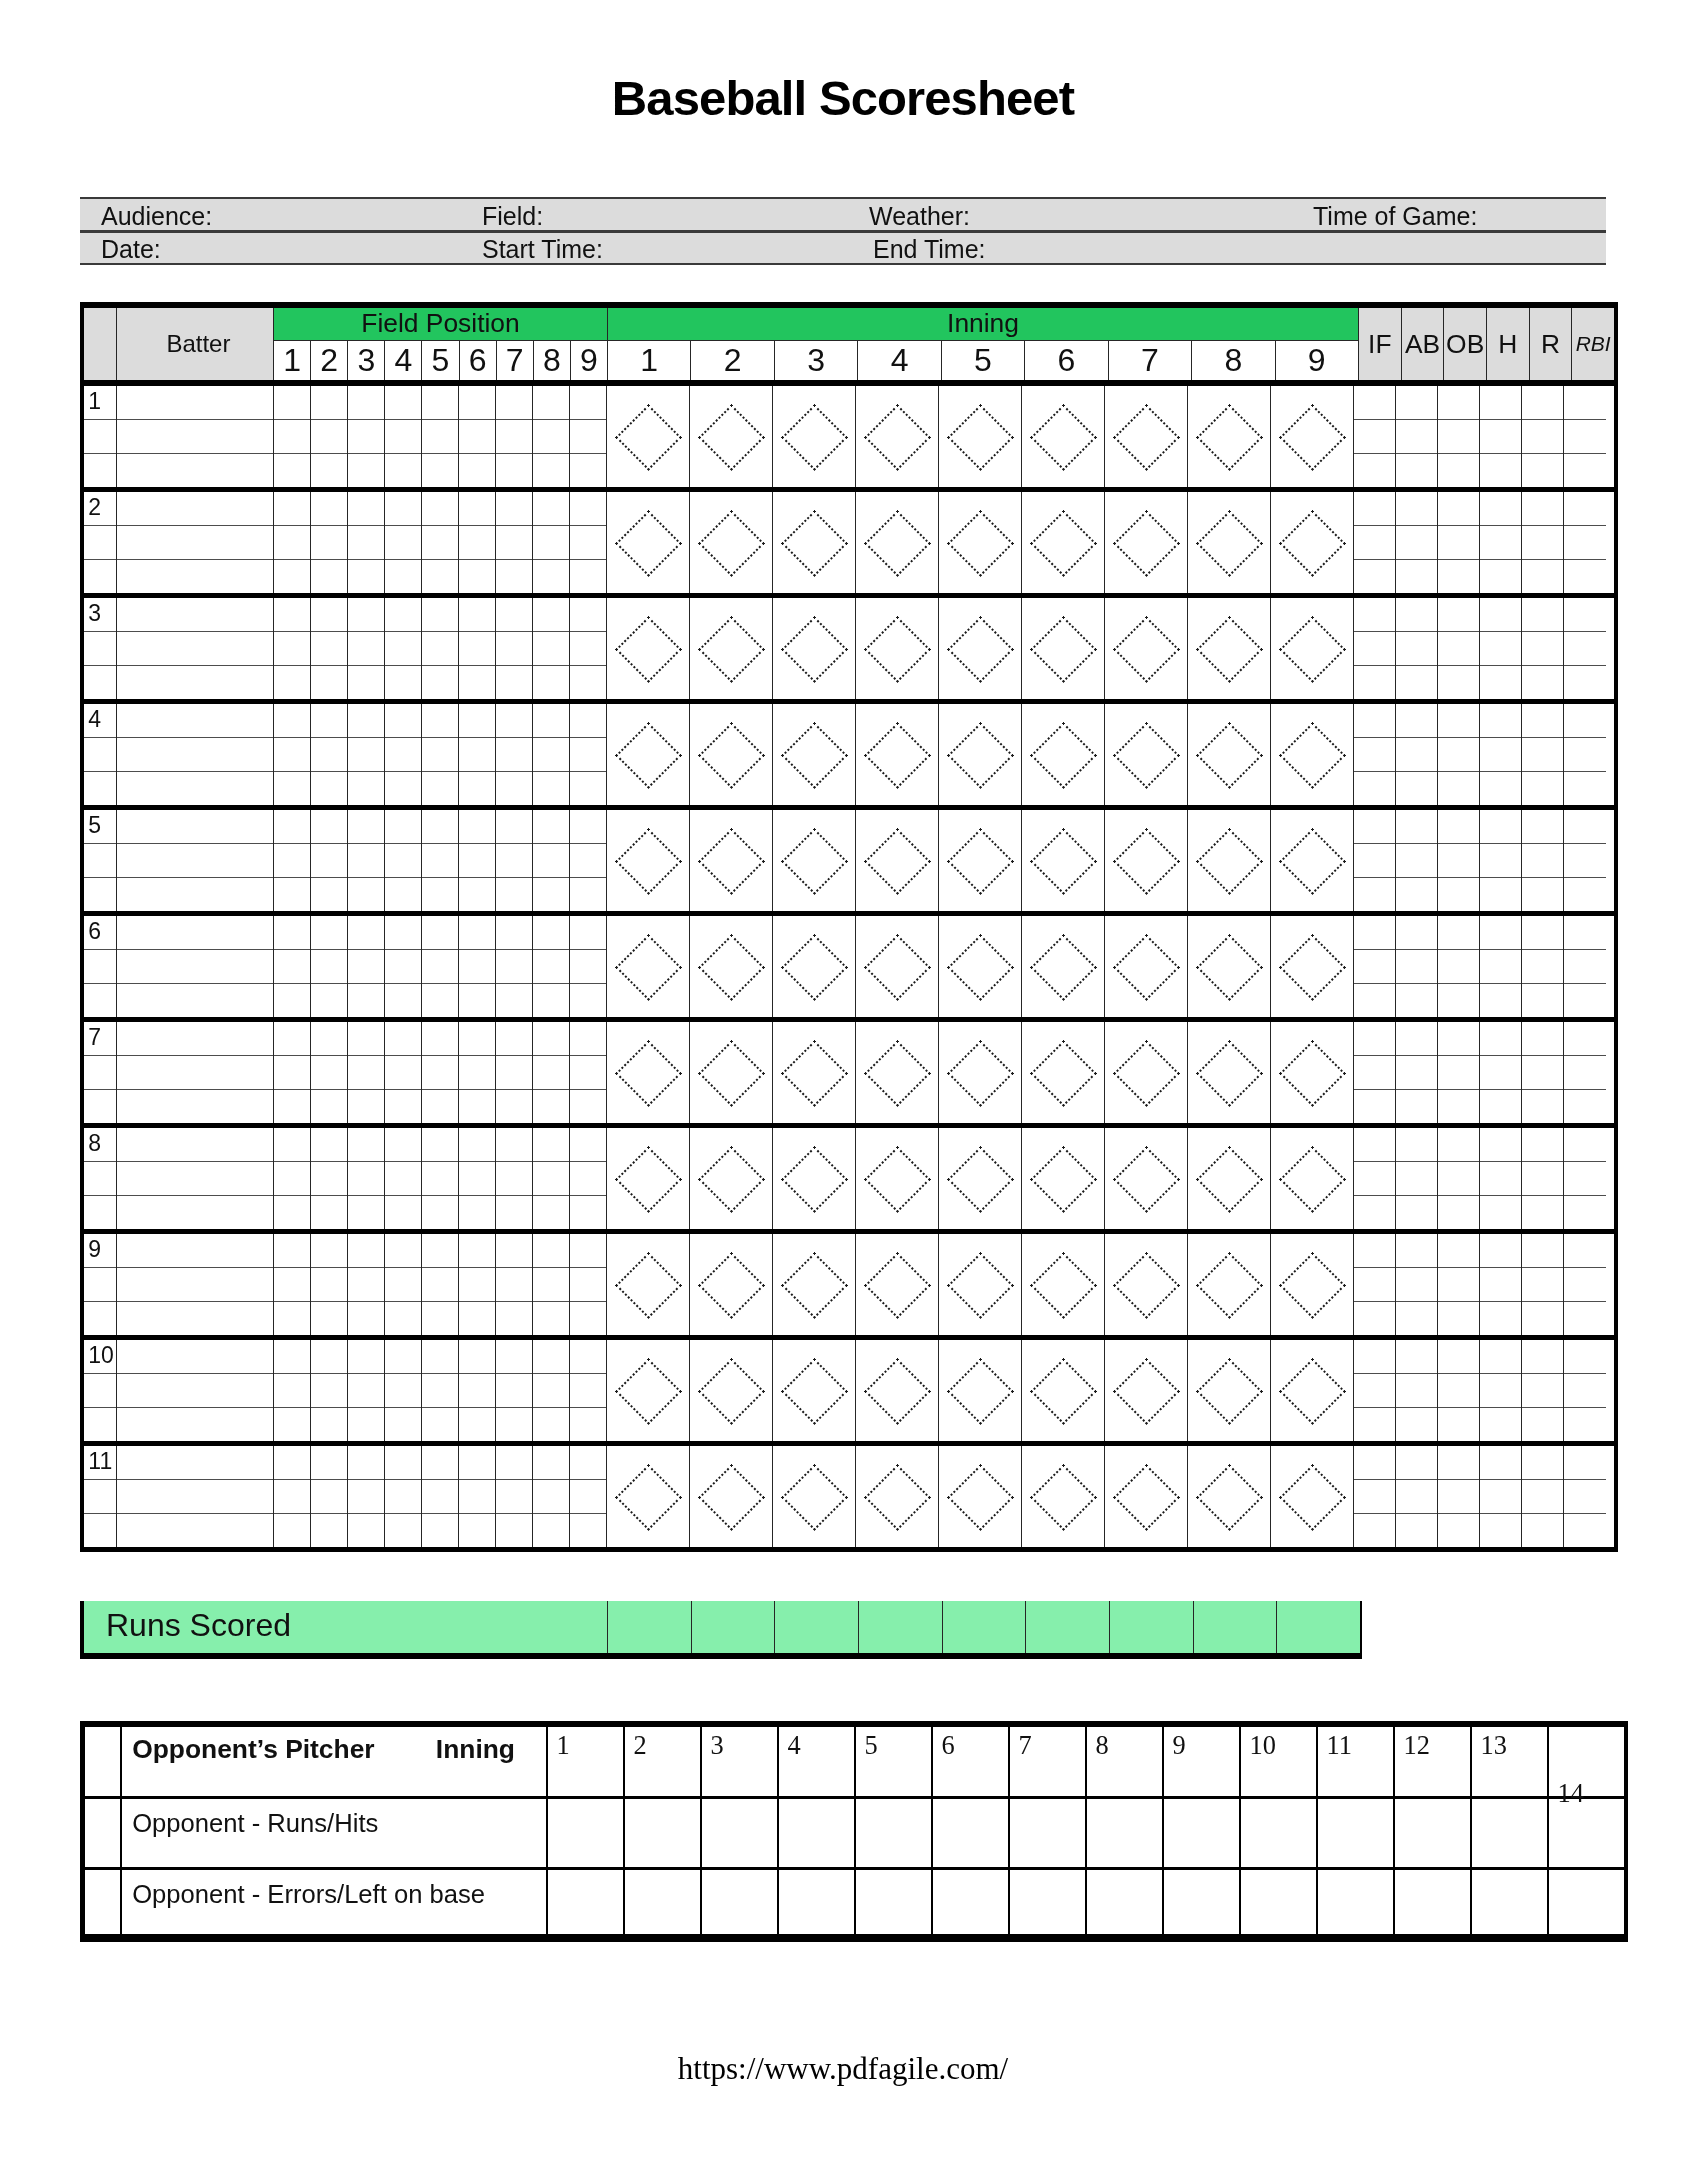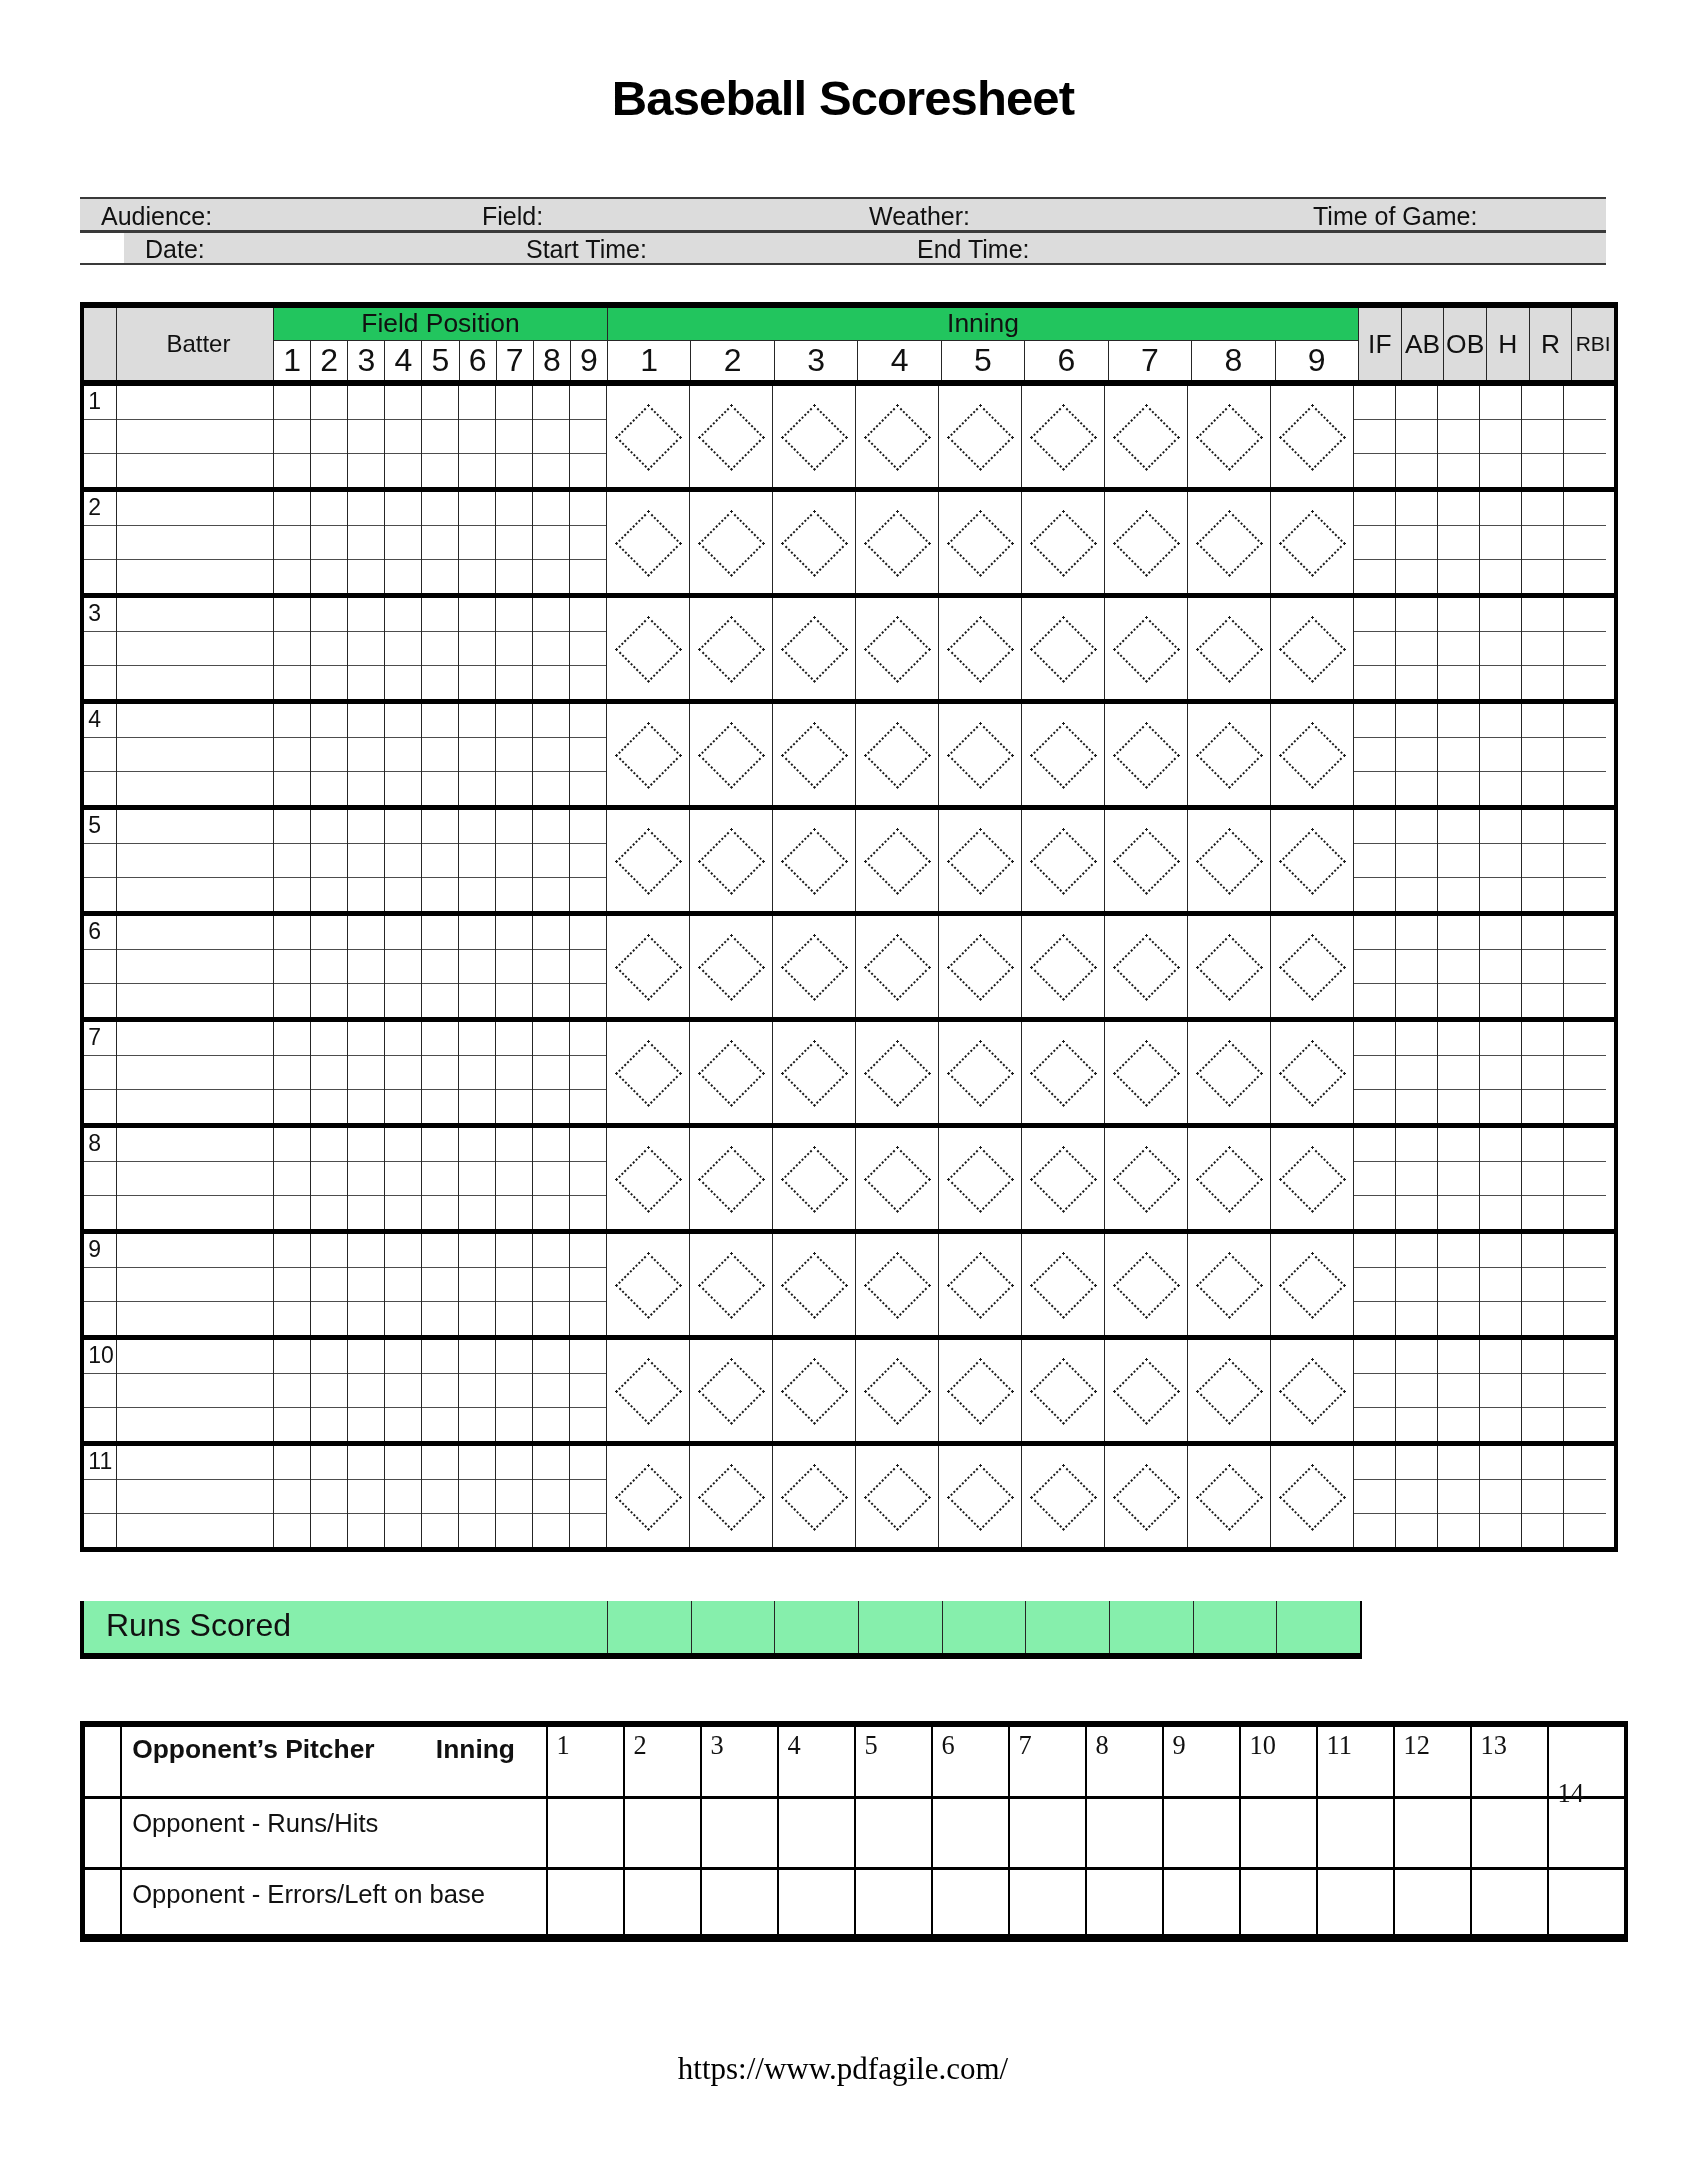--- a/index.html
+++ b/index.html
@@ -7,21 +7,21 @@
               font-family:"Liberation Sans", sans-serif; color:#111; }
 
   
   .page-title { position:absolute; top:70px; left:0; width:100%; text-align:center;
                 font-size:49px; font-weight:bold; letter-spacing:-0.9px; color:#000; }
 
   
   .info-bar { position:absolute; left:80px; top:197px; width:1526px;
               border-top:2.6px solid #3a3a3a; border-bottom:2.6px solid #3a3a3a; }
   .info-row { height:31px; background:#dcdcdc; position:relative; }
-  .info-row.r2 { height:30px;margin-left:44px; }
+  .info-row.r2 { height:30px; }
   .info-divider { height:2.6px; background:#3a3a3a; }
   .ilabel { position:absolute; top:2.6px; font-size:25px; }
 
   
   .main-table { position:absolute; left:80px; top:302px; width:1538px;
                 border:solid #000; border-width:6.8px 4.3px 0 4.3px; background:#fff; }
 
   .thead { display:flex; height:78px; border-bottom:6px solid #000; }
   .h-cell { background:#dcdcdc; border-right:1.7px solid #262626; }
   .h-num    { width:33px; }
@@ -31,21 +31,21 @@
   .h-inning { width:751px; }
   .h-group-label { height:40px; line-height:31px; text-align:center; background:#22c55e;
                    border-bottom:1.7px solid #262626; font-size:26.4px; }
   .h-group-nums { flex:1; display:flex; background:#fff; }
   .h-numcell { flex:1; border-right:1.7px solid #262626; text-align:center;
                font-size:32px; line-height:39px; }
   .h-numcell:last-child { border-right:none; }
   .h-stats { flex:1; display:flex; }
   .h-statcell { flex:1; background:#dcdcdc; border-right:1.7px solid #262626;
                 display:flex; align-items:center; justify-content:center; font-size:26.4px; }
-  .h-statcell:last-child { border-right:none; }
+  .h-statcell:last-child { border-right:none;font-style:italic; }
   .h-statcell:last-child span { font-size:21px; }
 
   .brow { display:flex; height:106px; border-bottom:5.1px solid #000; background:#fff; }
   .cell { display:flex; flex-direction:column; border-right:1.7px solid #262626; flex:0 0 auto; }
   .col-num    { width:33px; }
   .col-batter { width:157px; }
   .col-field  { width:37px; }
   .col-inning { width:83px; flex-direction:row; align-items:center; justify-content:center; }
   .col-stat   { width:42px; }
   .col-stat:last-child { border-right:none; }

